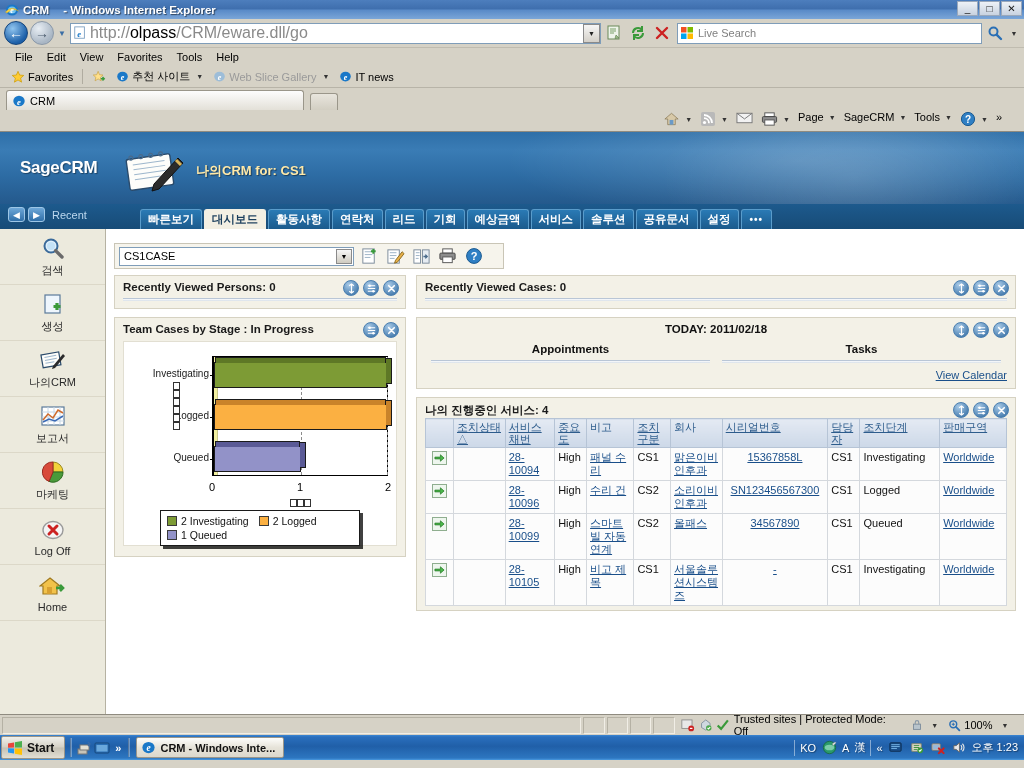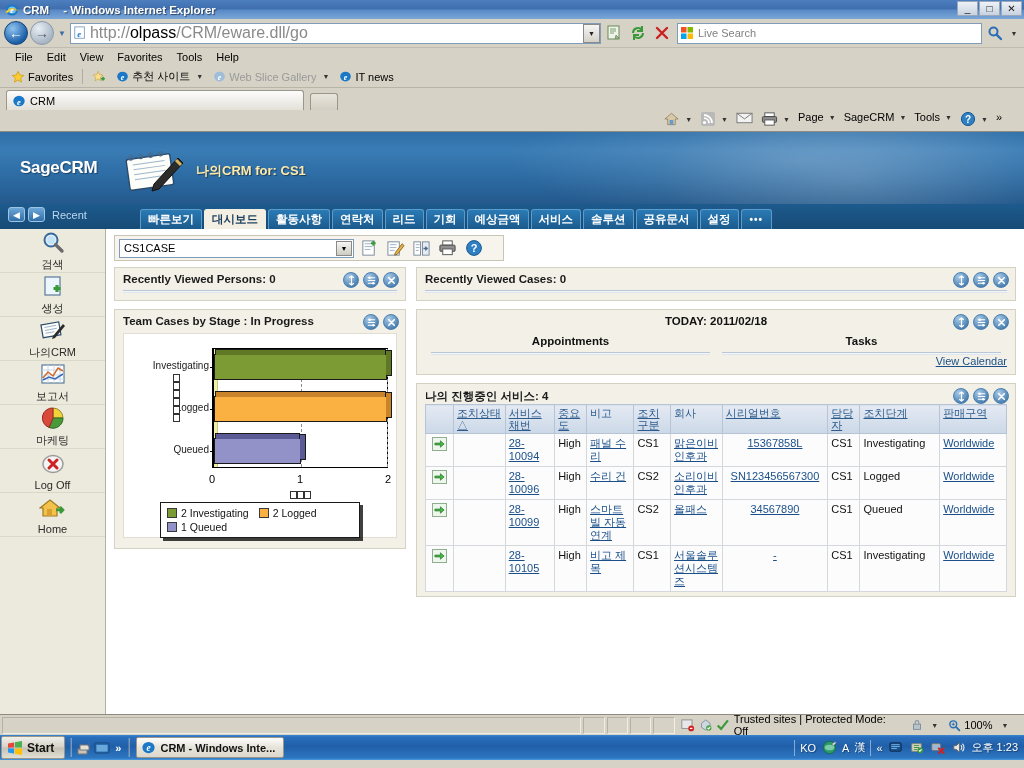--- a/index.html
+++ b/index.html
@@ -158,27 +158,27 @@
   .mtab{
     margin:1px 3px; height:17px; border-radius:3px;
     display:flex;align-items:center;justify-content:center;
     font-size:11.5px; color:#fff; font-weight:bold;
     background:linear-gradient(to bottom,#4a8cc2,#2464a0);
     border:1px solid #7fb4dc;
   }
   .mtab.sel{ background:linear-gradient(to bottom,#2a6ba6,#1a4f82); color:#ffe9a8;}
   .mtab.alt{ font-weight:normal; color:#eaf3fb;}
   .sideitem{
-    height:44px; display:flex; flex-direction:column; align-items:center; justify-content:center;
+    height:56px; display:flex; flex-direction:column; align-items:center; justify-content:center;
     border-bottom:1px solid #dcd8c8; gap:2px;
   }
   .sideitem .silabel{ font-size:11px; color:#2a2a2a;}
   .sideicon{ width:28px;height:26px; display:flex;align-items:center;justify-content:center;}
 
-  #content{ flex:1; background:#fff; padding:6px 8px 0 8px; display:flex; gap:6px; flex-direction:column;}
+  #content{ flex:1; background:#fff; padding:14px 8px 0 8px; display:flex; gap:6px; flex-direction:column;}
 
   
   #crmtoolbar{
     height:26px; border:1px solid #c9c5b6; background:#f6f4ec;
     display:flex; align-items:center; padding:0 4px; gap:5px; width:390px;
   }
   #caseSelect{
     width:235px; height:19px; background:#fff; border:1px solid #7f9db9;
     display:flex; align-items:center; padding-left:4px; font-size:11px; position:relative;
   }
@@ -239,21 +239,21 @@
   .legrow{ display:flex; align-items:center; gap:4px; line-height:14px;}
   .swatch{ width:10px;height:10px; border:1px solid #3a3a3a; display:inline-block;}
   .yellowstrip{ position:absolute; left:0; top:0; width:4px; height:100%;
     background:#f2f0a0; border-right:1px solid #c9c78a;}
 
   
   .today-head{ text-align:center; font-size:11.5px; font-weight:bold; color:#111;}
   .tp-cols{ display:flex; margin-top:8px;}
   .tp-col{ flex:1; padding:0 6px;}
   .tp-colhead{ text-align:center; font-size:11.5px; font-weight:bold; color:#111;}
-  .viewcal{ text-align:right; font-size:11px;}
+  .viewcal{ text-align:right; margin-top:6px; font-size:11px;}
   .viewcal a{ color:#1a4f8a; text-decoration:underline;}
 
   
   #svcpanel{ padding-bottom:4px;}
   table.grid{ width:100%; border-collapse:collapse; margin-top:0; background:#fff;}
   table.grid th{
     background:linear-gradient(to bottom,#e4eaf3,#ccd8e8);
     border:1px solid #b6c4d6; color:#2d5c8c; font-size:11px; font-weight:normal;
     padding:2px 3px; text-align:left; vertical-align:top; line-height:12px;
   }

